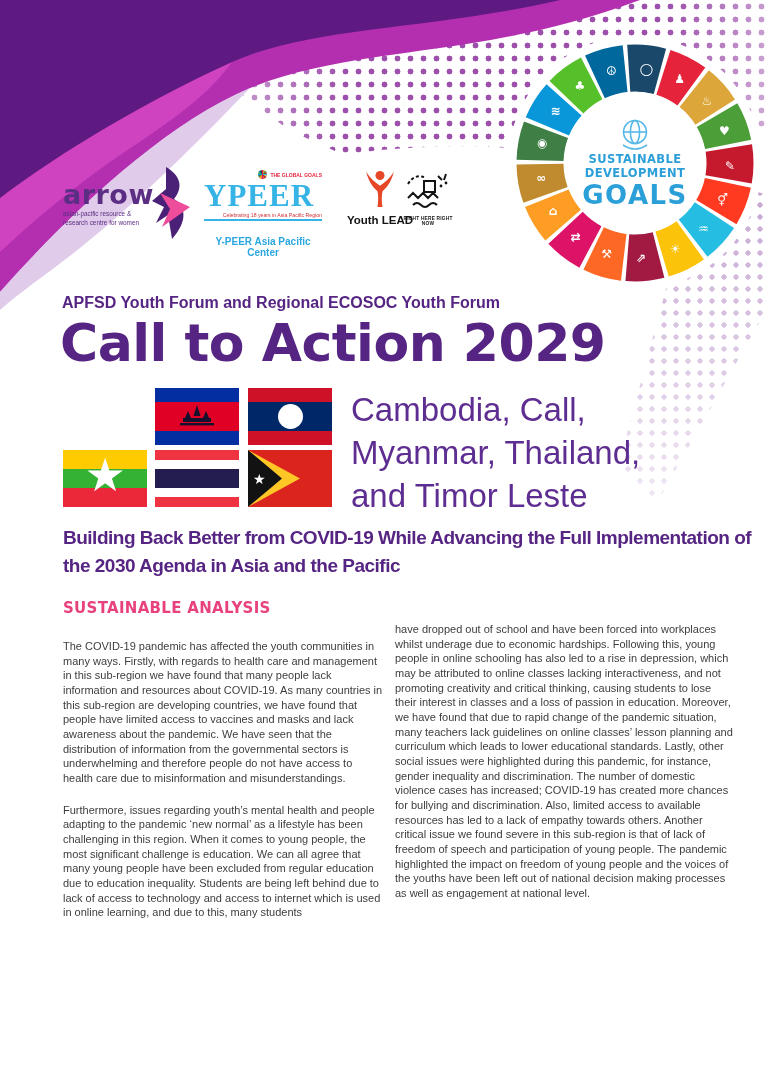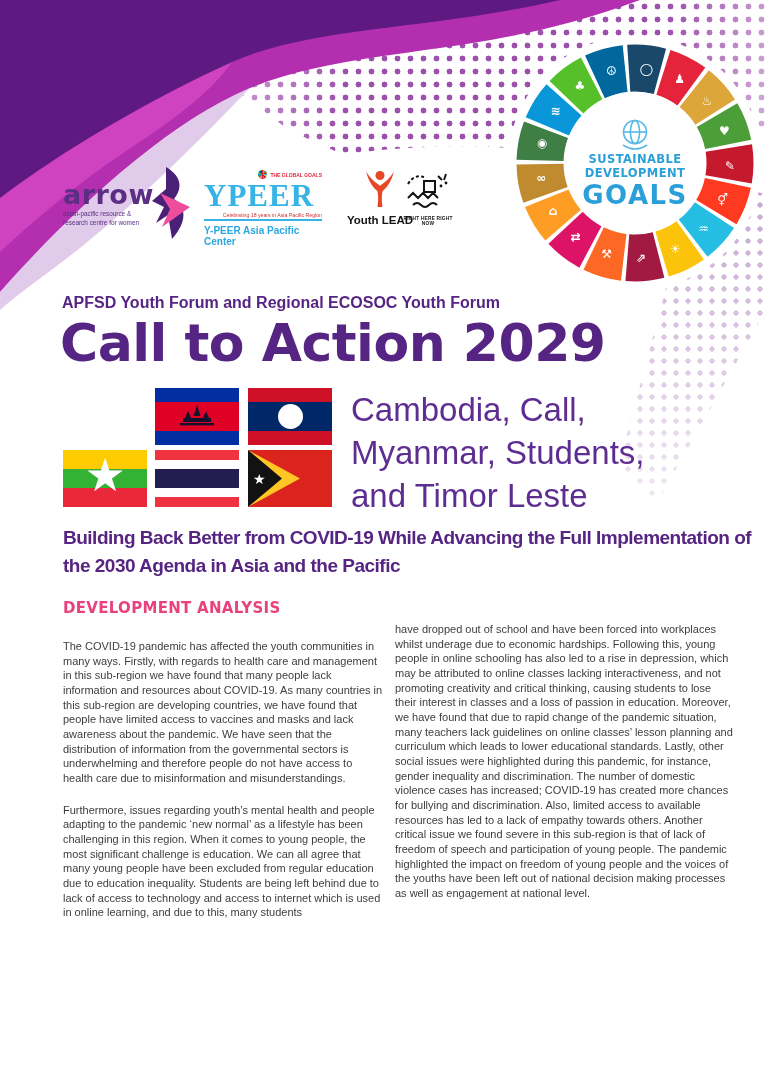--- a/index.html
+++ b/index.html
@@ -34,21 +34,21 @@
   .arrow-tag{font-size:6.4px;color:#5b2e84;margin-top:3px;line-height:1.3;width:86px;}
   .ypeer-badge{display:flex;justify-content:flex-end;align-items:center;gap:3px;height:11px;}
   .badge-wheel{width:9px;height:9px;border-radius:50%;
     background:conic-gradient(#e5243b,#dda63a,#4c9f38,#c5192d,#26bde2,#fcc30b,#a21942,#fd6925,
     #dd1367,#fd9d24,#bf8b2e,#3f7e44,#0a97d9,#56c02b,#00689d,#19486a,#e5243b);}
   .badge-text{font-size:5px;font-weight:bold;color:#e5243b;}
   .ypeer-word{font-family:Liberation Serif, serif;font-weight:bold;font-size:31px;
     color:#35b4e5;line-height:1;letter-spacing:1px;}
   .ypeer-tag{font-size:5.2px;color:#d03030;text-align:right;border-bottom:2.5px solid #35b4e5;
     padding-bottom:1px;margin-top:1px;}
-  .ypeer-sub{font-size:10px;font-weight:bold;color:#2ba7df;text-align:left;margin-top:4px;}
+  .ypeer-sub{font-size:10px;font-weight:bold;color:#2ba7df;text-align:center;margin-top:15px;}
   .yl-label{font-size:11.5px;font-weight:bold;color:#141414;margin-top:3px;}
   .rhrn-label{font-size:4.8px;font-weight:bold;color:#141414;letter-spacing:.2px;margin-top:2px;}
 
   
   .kicker{position:absolute;left:62px;top:294px;z-index:5;font-weight:bold;font-size:16px;
     color:#562482;}
   .headline{position:absolute;left:60px;top:314px;z-index:5;
     font-family:"DejaVu Sans",sans-serif;font-weight:bold;font-size:52px;line-height:1.15;
     color:#562482;letter-spacing:-.5px;}
 
@@ -215,29 +215,29 @@
     <div class="flag flag-thailand"></div>
     <div class="flag flag-timor">
       <svg width="84" height="57" viewBox="0 0 84 57">
         <polygon points="0,0 52,28.5 0,57" fill="#ffc726"></polygon>
         <polygon points="0,0 34,28.5 0,57" fill="#121212"></polygon>
         <text x="5" y="34" font-size="14" fill="#ffffff">★</text>
       </svg>
     </div>
     <div class="countries">
       <div>Cambodia, Call,</div>
-      <div>Myanmar, Students,</div>
+      <div>Myanmar, Thailand,</div>
       <div>and Timor Leste</div>
     </div>
   </div>
 
   <div class="subtitle">Building Back Better from COVID-19 While Advancing the Full Implementation of the 2030 Agenda in Asia and the Pacific</div>
 
   <div class="analysis">
-    <div class="sec-head">DEVELOPMENT ANALYSIS</div>
+    <div class="sec-head">SUSTAINABLE ANALYSIS</div>
     <div class="cols">
       <div class="col col-left">
         <p>The COVID-19 pandemic has affected the youth communities in many ways. Firstly, with regards to health care and management in this sub-region we have found that many people lack information and resources about COVID-19. As many countries in this sub-region are developing countries, we have found that people have limited access to vaccines and masks and lack awareness about the pandemic. We have seen that the distribution of information from the governmental sectors is underwhelming and therefore people do not have access to health care due to misinformation and misunderstandings.</p>
         <p>Furthermore, issues regarding youth’s mental health and people adapting to the pandemic ‘new normal’ as a lifestyle has been challenging in this region. When it comes to young people, the most significant challenge is education. We can all agree that many young people have been excluded from regular education due to education inequality. Students are being left behind due to lack of access to technology and access to internet which is used in online learning, and due to this, many students</p>
       </div>
       <div class="col col-right">
         <p>have dropped out of school and have been forced into workplaces whilst underage due to economic hardships. Following this, young people in online schooling has also led to a rise in depression, which may be attributed to online classes lacking interactiveness, and not promoting creativity and critical thinking, causing students to lose their interest in classes and a loss of passion in education. Moreover, we have found that due to rapid change of the pandemic situation, many teachers lack guidelines on online classes’ lesson planning and curriculum which leads to lower educational standards. Lastly, other social issues were highlighted during this pandemic, for instance, gender inequality and discrimination. The number of domestic violence cases has increased; COVID-19 has created more chances for bullying and discrimination. Also, limited access to available resources has led to a lack of empathy towards others. Another critical issue we found severe in this sub-region is that of lack of freedom of speech and participation of young people. The pandemic highlighted the impact on freedom of young people and the voices of the youths have been left out of national decision making processes as well as engagement at national level.</p>
       </div>
     </div>
   </div>

